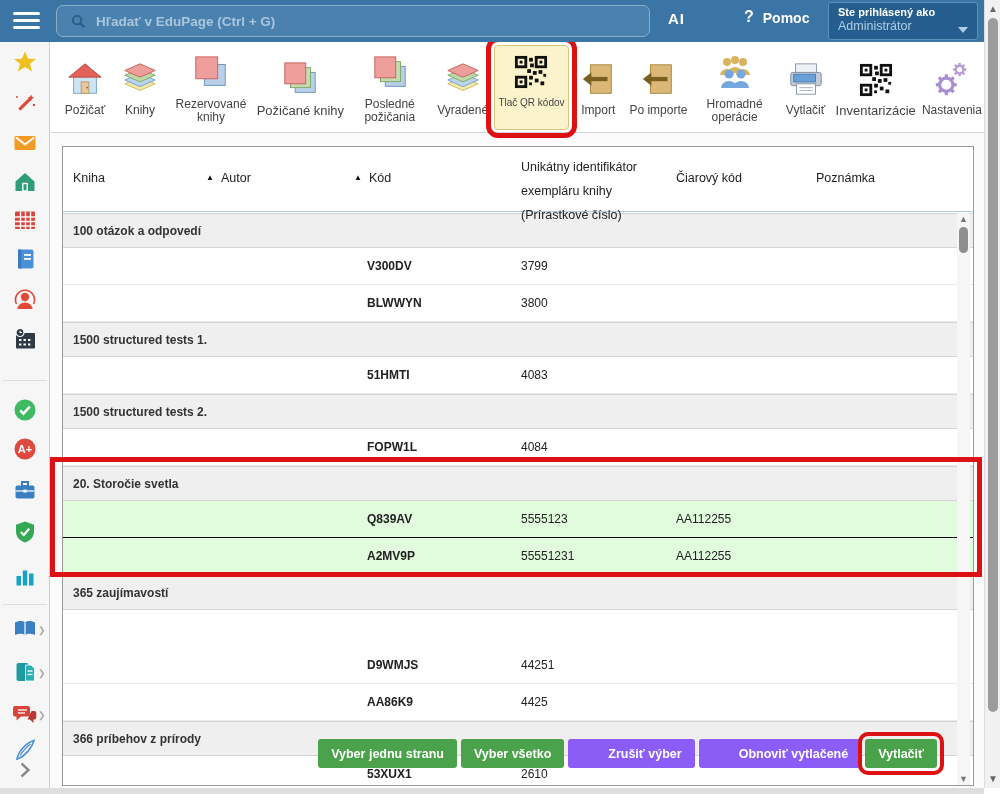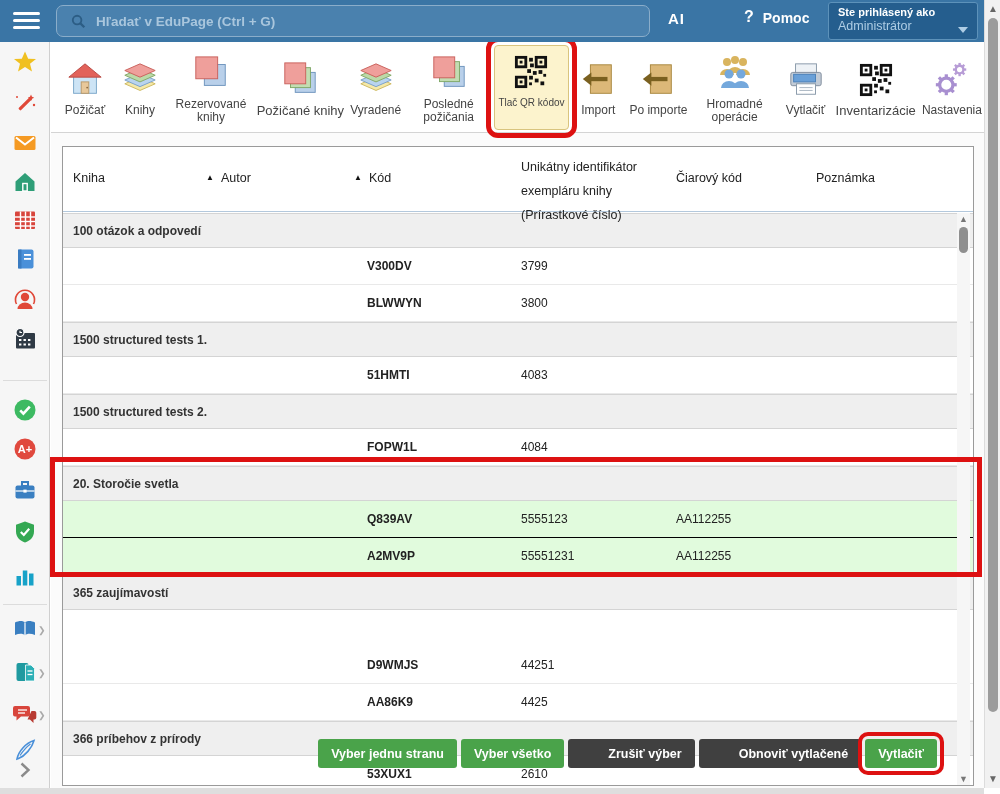--- a/index.html
+++ b/index.html
@@ -72,21 +72,21 @@
   
   #in-scroll { position:absolute; right:3px; top:66px; width:13px; height:572px; background:#f6f6f6; z-index:4; }
   #in-scroll .thumb { position:absolute; left:2px; top:14px; width:9px; height:26px; background:#8f8f8f; border-radius:5px; cursor:pointer; }
   .arr { position:absolute; left:0; width:13px; height:12px; color:#777; font-size:9px; text-align:center; line-height:12px; cursor:pointer; }
 
   
   #fbtns { position:absolute; right:36px; bottom:17px; display:flex; gap:4px; z-index:5; }
   #fbtns .btn { height:29px; border:none; border-radius:3px; color:#fff; font-weight:bold;
     font-size:12.5px; padding:0 13px; font-family:"Liberation Sans", sans-serif; cursor:pointer; white-space:nowrap; }
   #fbtns .btn.green { background:#4aa34a; }
-  #fbtns .btn.brown { background:#404040;padding-left:40px; }
+  #fbtns .btn.brown { background:#8b5cf6;padding-left:40px; }
   #fbtns .btn.hl { outline:4px solid #dd1111; outline-offset:3px; }
 
   
   .red-rect { position:absolute; border:5px solid #dd1111; z-index:50; pointer-events:none; }
   #rect-table { left:50px; top:457px; width:932px; height:120px; }
 
   
   #pg-scroll { position:absolute; right:0; top:0; width:16px; height:788px; background:#f1f1f1; border-left:1px solid #dcdcdc; z-index:20; }
   #pg-scroll .thumb { position:absolute; left:3px; top:18px; width:10px; height:694px; background:#9c9c9c; border-radius:5px; cursor:pointer; }
   .parr { position:absolute; left:0; width:16px; height:14px; color:#666; font-size:10px; text-align:center; line-height:14px; cursor:pointer; }
@@ -265,40 +265,40 @@
       <div class="tb-item small">
         <div class="ic">
           <svg width="38" height="38" viewBox="0 0 40 40">
             <rect x="15" y="12" width="21" height="21" fill="#b9d0ea" stroke="#6e94bd"></rect>
             <rect x="10" y="7" width="21" height="21" fill="#c2ddb2" stroke="#7fa868"></rect>
             <rect x="4" y="2" width="22" height="22" fill="#ef9f9b" stroke="#c9615c"></rect>
           </svg>
         </div>
         <div class="lb">Požičané knihy</div>
       </div>
+      <div class="tb-item twoline">
+        <div class="ic">
+          <svg width="38" height="38" viewBox="0 0 40 40">
+            <rect x="15" y="12" width="21" height="21" fill="#b9d0ea" stroke="#6e94bd"></rect>
+            <rect x="10" y="7" width="21" height="21" fill="#c2ddb2" stroke="#7fa868"></rect>
+            <rect x="4" y="2" width="22" height="22" fill="#ef9f9b" stroke="#c9615c"></rect>
+          </svg>
+        </div>
+        <div class="lb">Posledné požičania</div>
+      </div>
       <div class="tb-item">
         <div class="ic">
           <svg width="38" height="38" viewBox="0 0 40 40">
             <polygon points="20,17 36,24 20,31 4,24" fill="#f5e9a8" stroke="#cdb860"></polygon>
             <polygon points="20,13 36,20 20,27 4,20" fill="#b9d4ef" stroke="#7aa0c8"></polygon>
             <polygon points="20,8 36,15 20,22 4,15" fill="#bcd9a8" stroke="#84aa68"></polygon>
             <polygon points="20,3 36,10 20,17 4,10" fill="#ef9f9b" stroke="#c9615c"></polygon>
           </svg>
         </div>
         <div class="lb">Vyradené</div>
-      </div>
-      <div class="tb-item twoline">
-        <div class="ic">
-          <svg width="38" height="38" viewBox="0 0 40 40">
-            <rect x="15" y="12" width="21" height="21" fill="#b9d0ea" stroke="#6e94bd"></rect>
-            <rect x="10" y="7" width="21" height="21" fill="#c2ddb2" stroke="#7fa868"></rect>
-            <rect x="4" y="2" width="22" height="22" fill="#ef9f9b" stroke="#c9615c"></rect>
-          </svg>
-        </div>
-        <div class="lb">Posledné požičania</div>
       </div>
       <div class="tb-item selected">
         <div class="ic">
           <svg width="34" height="34" viewBox="0 0 36 36">
             <g fill="none" stroke="#111" stroke-width="3">
               <rect x="2.5" y="2.5" width="10" height="10"></rect>
               <rect x="23.5" y="2.5" width="10" height="10"></rect>
               <rect x="2.5" y="23.5" width="10" height="10"></rect>
             </g>
             <g fill="#111">

